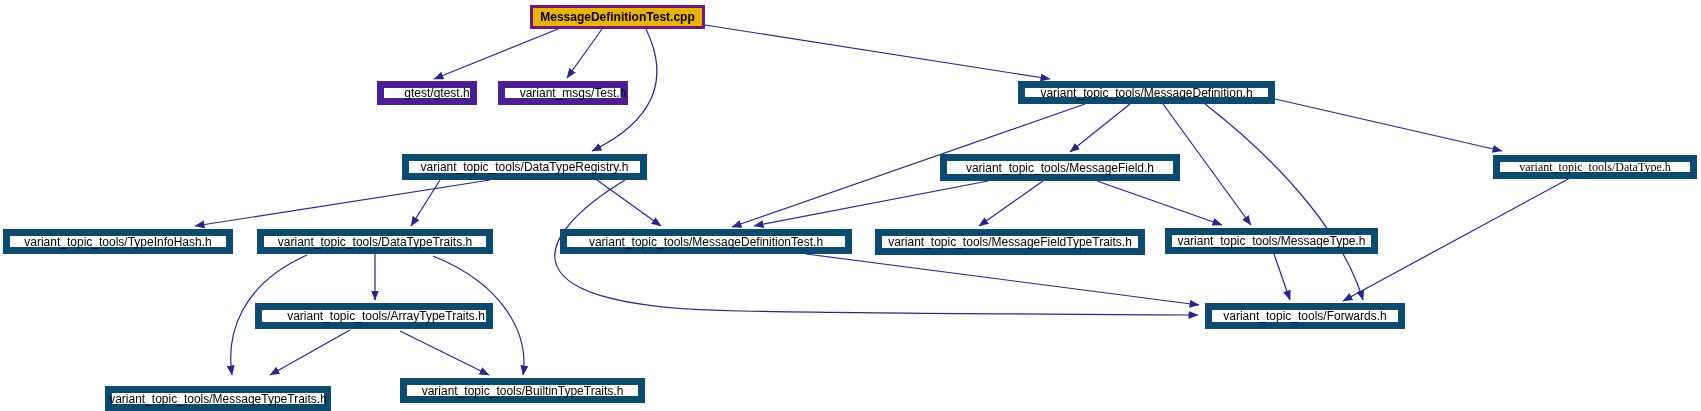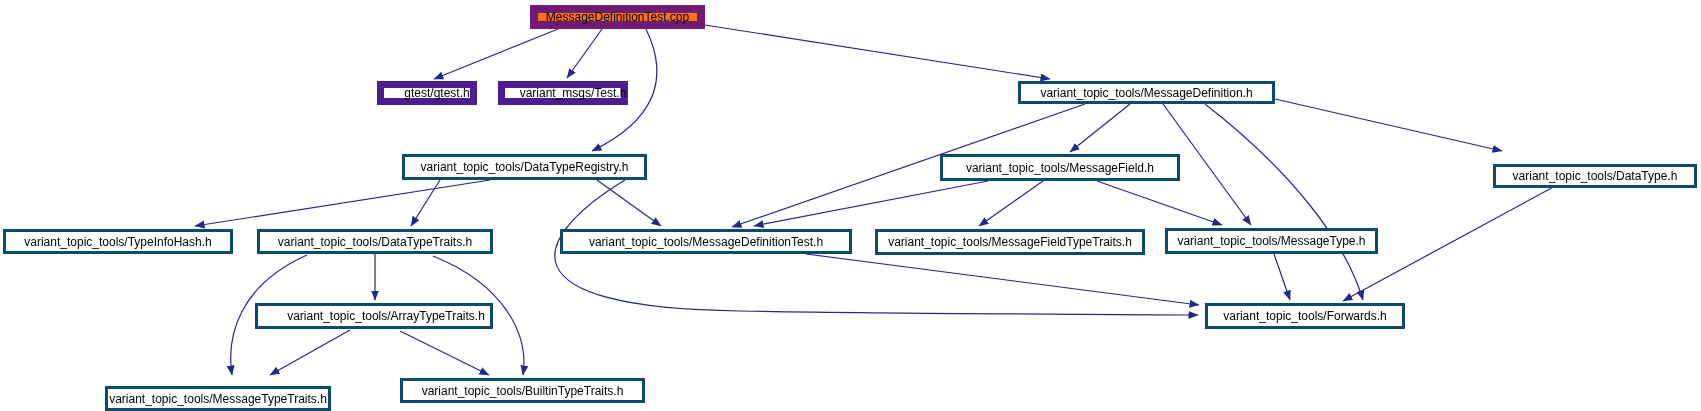--- a/index.html
+++ b/index.html
@@ -22,29 +22,30 @@
     width: 1701px;
     height: 411px;
   }
   .node {
     position: absolute;
     display: flex;
     align-items: center;
     justify-content: center;
     box-sizing: border-box;
     background: #ffffff;
-    border: 3px solid #0c4a6e;
+    border: 7px solid #0c4a6e;
     font-size: 12px;
     color: #000000;
     white-space: nowrap;
     line-height: 1;
   }
   .node.root {
-    background: #f97316;
-    border: 8px solid #701a75;
+    background: #eab308;
+    border: 3px solid #701a75;
+    font-weight: bold;
   }
   .node.external {
     border: 7px solid #4c1d95;
     padding-left: 20px;
   }
   .edge-path {
     fill: none;
     stroke: #26268b;
     stroke-width: 1.2;
   }
@@ -86,21 +87,21 @@
         <path d="M400,331 L489,375" class="edge-path" marker-end="url(#arrowhead)"></path>
       </g>
   </svg>
   <div id="nodes-group">
       <div class="node root" style="left: 530px; top: 5px; width: 175px; height: 24px;">MessageDefinitionTest.cpp</div>
       <div class="node external" style="left: 377px; top: 81px; width: 100px; height: 24px;">gtest/gtest.h</div>
       <div class="node external" style="left: 498px; top: 81px; width: 130px; height: 24px;">variant_msgs/Test.h</div>
       <div class="node" style="left: 1018px; top: 81px; width: 257px; height: 23px;">variant_topic_tools/MessageDefinition.h</div>
       <div class="node" style="left: 402px; top: 154px; width: 245px; height: 26px;">variant_topic_tools/DataTypeRegistry.h</div>
       <div class="node" style="left: 940px; top: 154px; width: 240px; height: 27px;">variant_topic_tools/MessageField.h</div>
-      <div class="node" style="left: 1493px; top: 164px; width: 204px; height: 24px;">variant_topic_tools/DataType.h</div>
+      <div class="node" style="left: 1493px; top: 155px; width: 204px; height: 24px; font-family: Liberation Serif, serif;">variant_topic_tools/DataType.h</div>
       <div class="node" style="left: 3px; top: 229px; width: 230px; height: 25px;">variant_topic_tools/TypeInfoHash.h</div>
       <div class="node" style="left: 257px; top: 229px; width: 236px; height: 25px;">variant_topic_tools/DataTypeTraits.h</div>
       <div class="node" style="left: 560px; top: 229px; width: 292px; height: 25px;">variant_topic_tools/MessageDefinitionTest.h</div>
       <div class="node" style="left: 875px; top: 229px; width: 270px; height: 26px;">variant_topic_tools/MessageFieldTypeTraits.h</div>
       <div class="node" style="left: 1165px; top: 228px; width: 213px; height: 26px;">variant_topic_tools/MessageType.h</div>
       <div class="node" style="left: 1205px; top: 303px; width: 200px; height: 26px;">variant_topic_tools/Forwards.h</div>
       <div class="node" style="left: 255px; top: 303px; width: 238px; height: 26px; padding-left: 24px;">variant_topic_tools/ArrayTypeTraits.h</div>
       <div class="node" style="left: 105px; top: 386px; width: 226px; height: 25px;">variant_topic_tools/MessageTypeTraits.h</div>
       <div class="node" style="left: 400px; top: 378px; width: 245px; height: 25px;">variant_topic_tools/BuiltinTypeTraits.h</div>
     </div>

